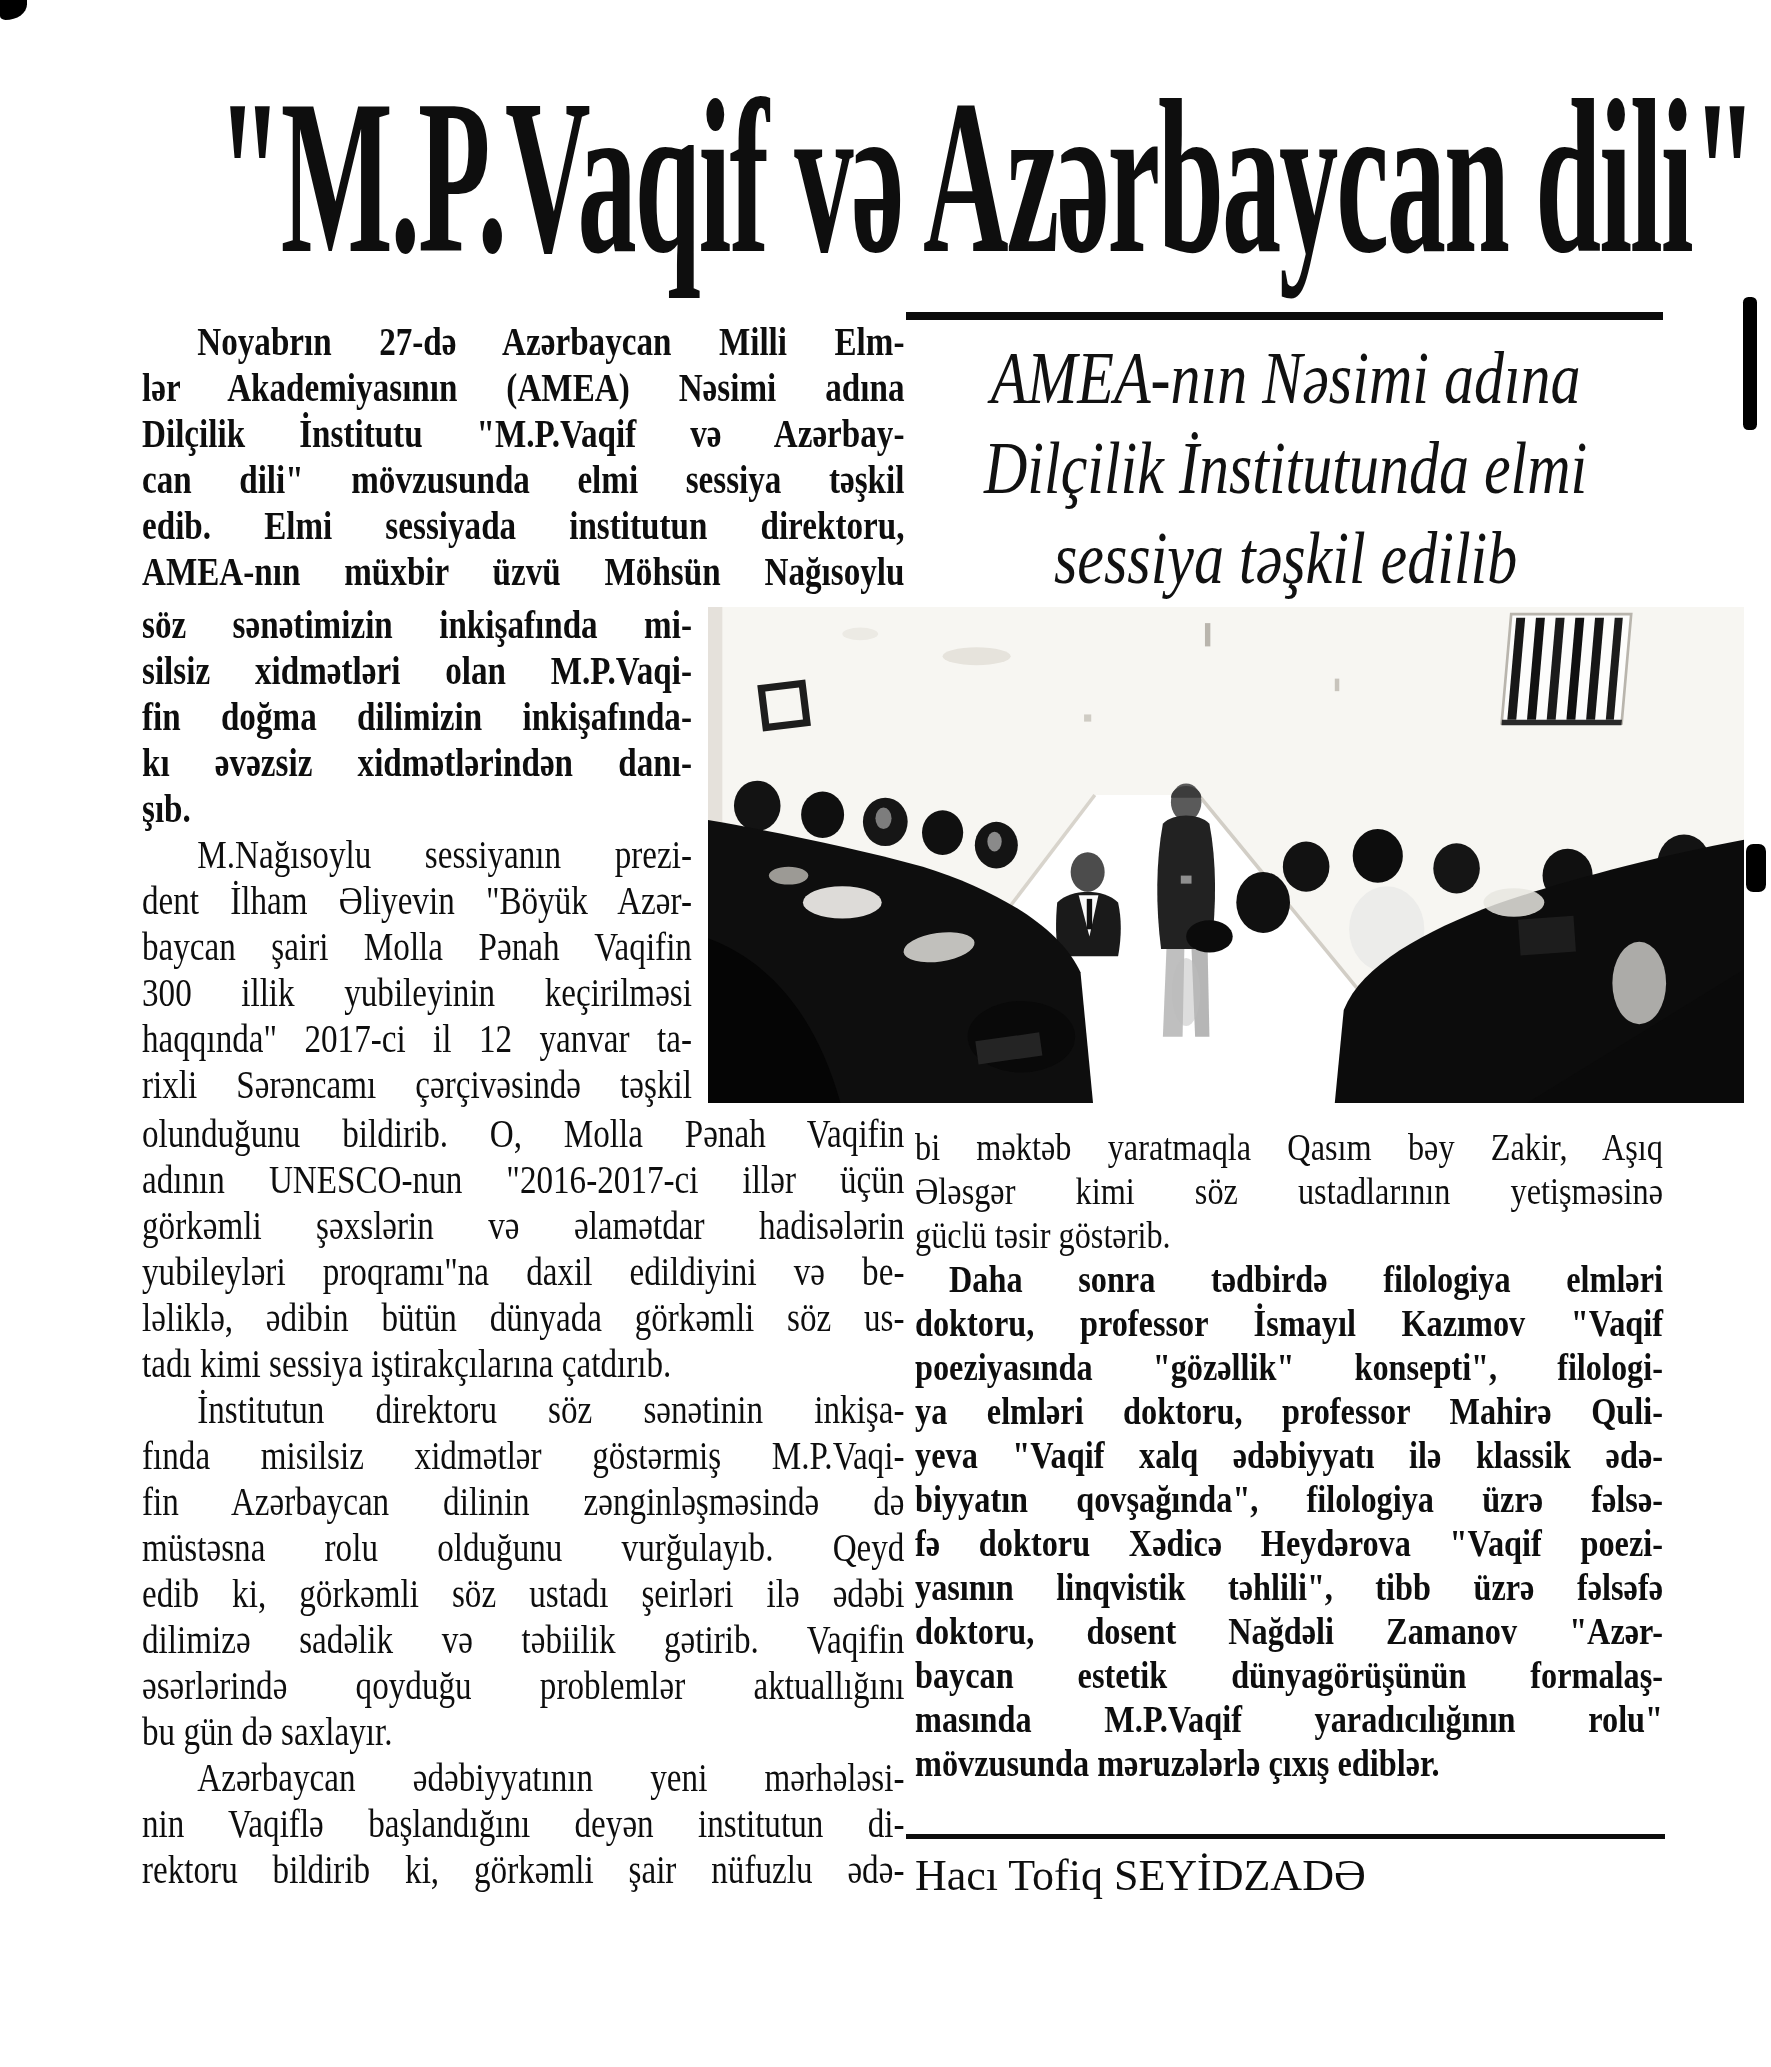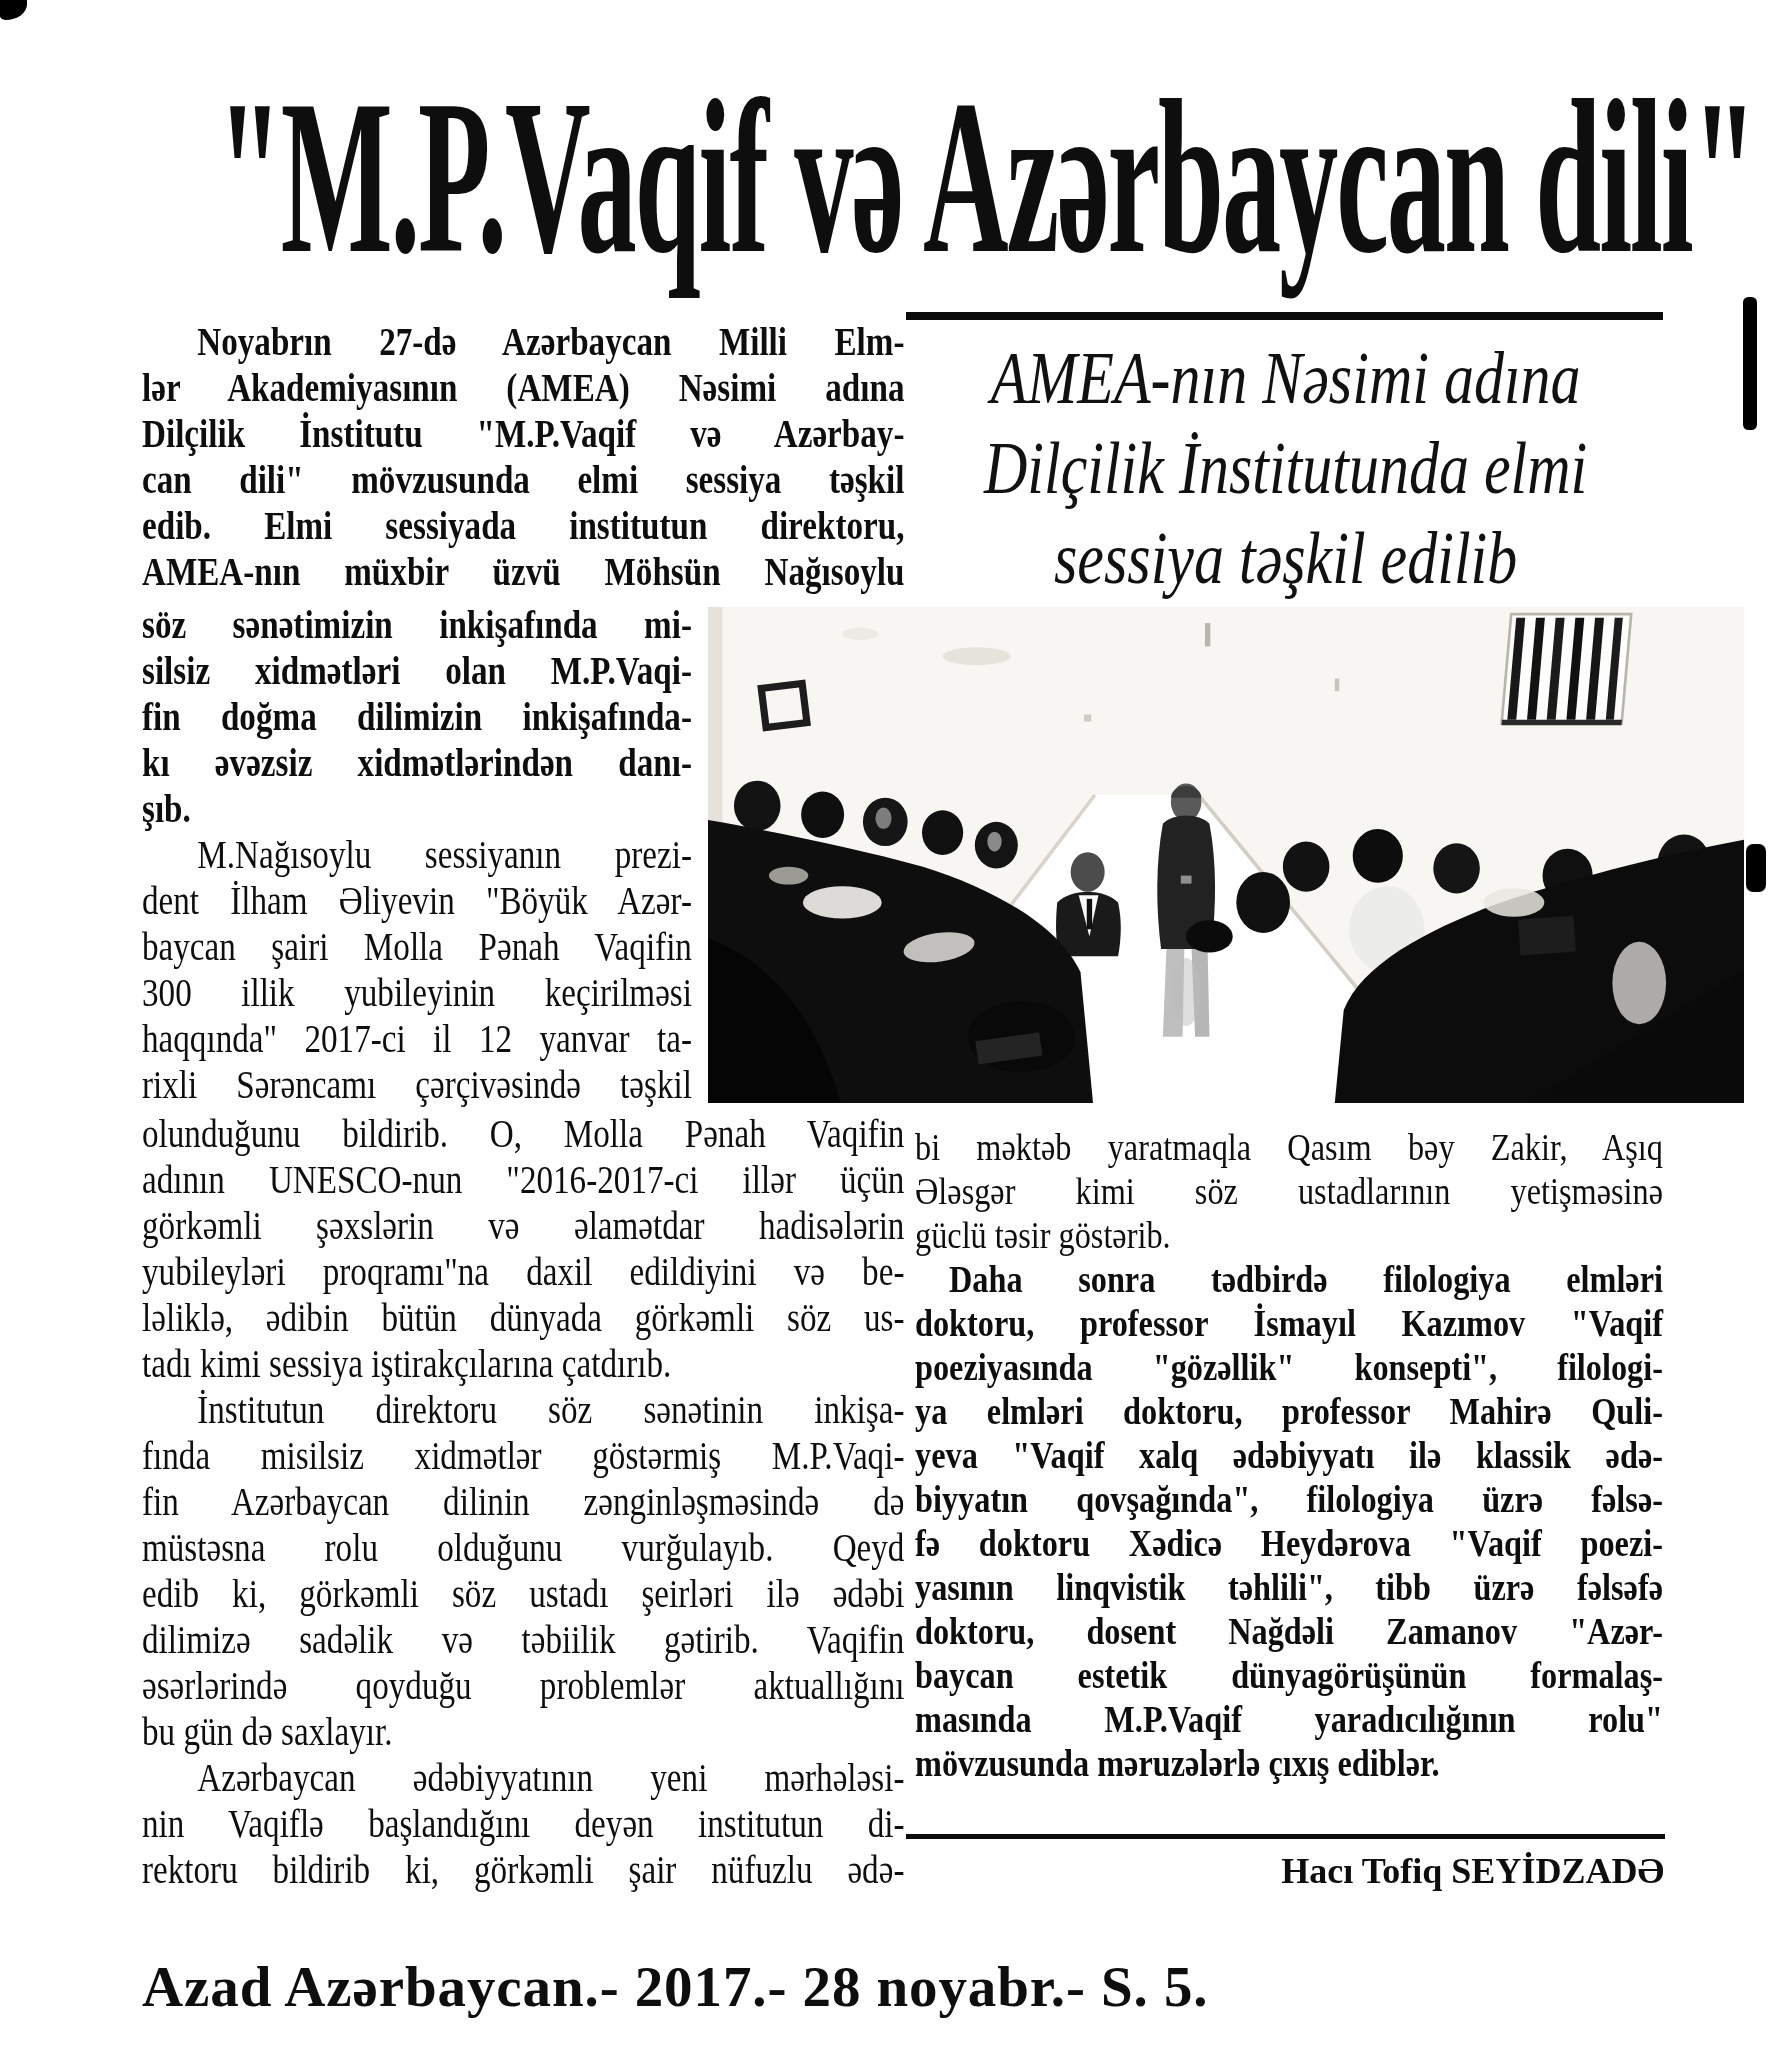--- a/index.html
+++ b/index.html
@@ -40,21 +40,21 @@
   .para{margin:0;}
   .para.bold{font-weight:bold;}
   .line{text-align:justify;text-align-last:justify;}
   .line.last{text-align-last:left;}
   .line.ind{text-indent:65px;}
   #right-col .line.ind{text-indent:40px;}
   
   #rule-byline{position:absolute;left:906px;top:1834px;width:759px;height:4.5px;background:#0d0d0d;}
   #byline{
     position:absolute;left:915px;top:1850px;width:749px;
-    font-size:36px;font-weight:bold;text-align:right;letter-spacing:0px;
+    font-size:44px;font-weight:normal;letter-spacing:0px;
   }
   #footer{
     position:absolute;left:142px;top:1954px;
     font-size:57px;font-weight:bold;letter-spacing:0.9px;white-space:nowrap;
   }
   
   .artifact{position:absolute;background:#000;}
   #artifact-corner{left:0;top:0;width:27px;height:19.7px;border-radius:0 0 80% 20%;}
   #artifact-bar1{left:1743px;top:297px;width:14.3px;height:133px;border-radius:5.4px;}
   #artifact-bar2{left:1746px;top:844px;width:19.7px;height:48px;border-radius:7.2px;}
@@ -232,16 +232,15 @@
         <div class="line">doktoru, dosent Nağdəli Zamanov "Azər-</div>
         <div class="line">baycan estetik dünyagörüşünün formalaş-</div>
         <div class="line">masında M.P.Vaqif yaradıcılığının rolu"</div>
         <div class="line last">mövzusunda məruzələrlə çıxış ediblər.</div>
       </div>
     </div>
 
   <div id="rule-byline"></div>
   <div id="byline">Hacı Tofiq SEYİDZADƏ</div>
 
-  <div id="footer">Azad Azərbaycan.- 2017.- 28 noyabr.- S. 5.</div>
 
 </div>
 
 
 </body></html>

